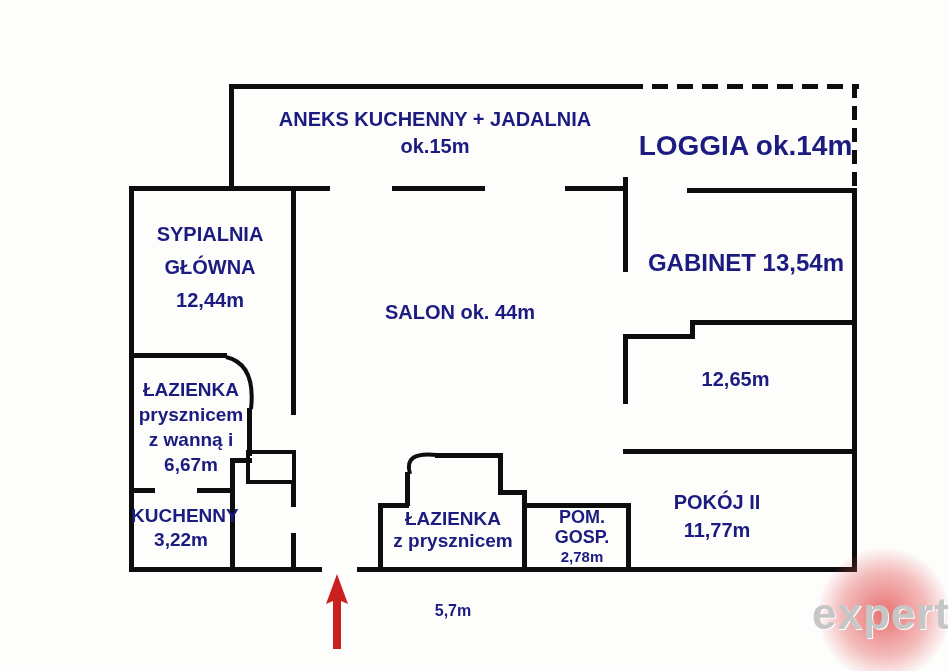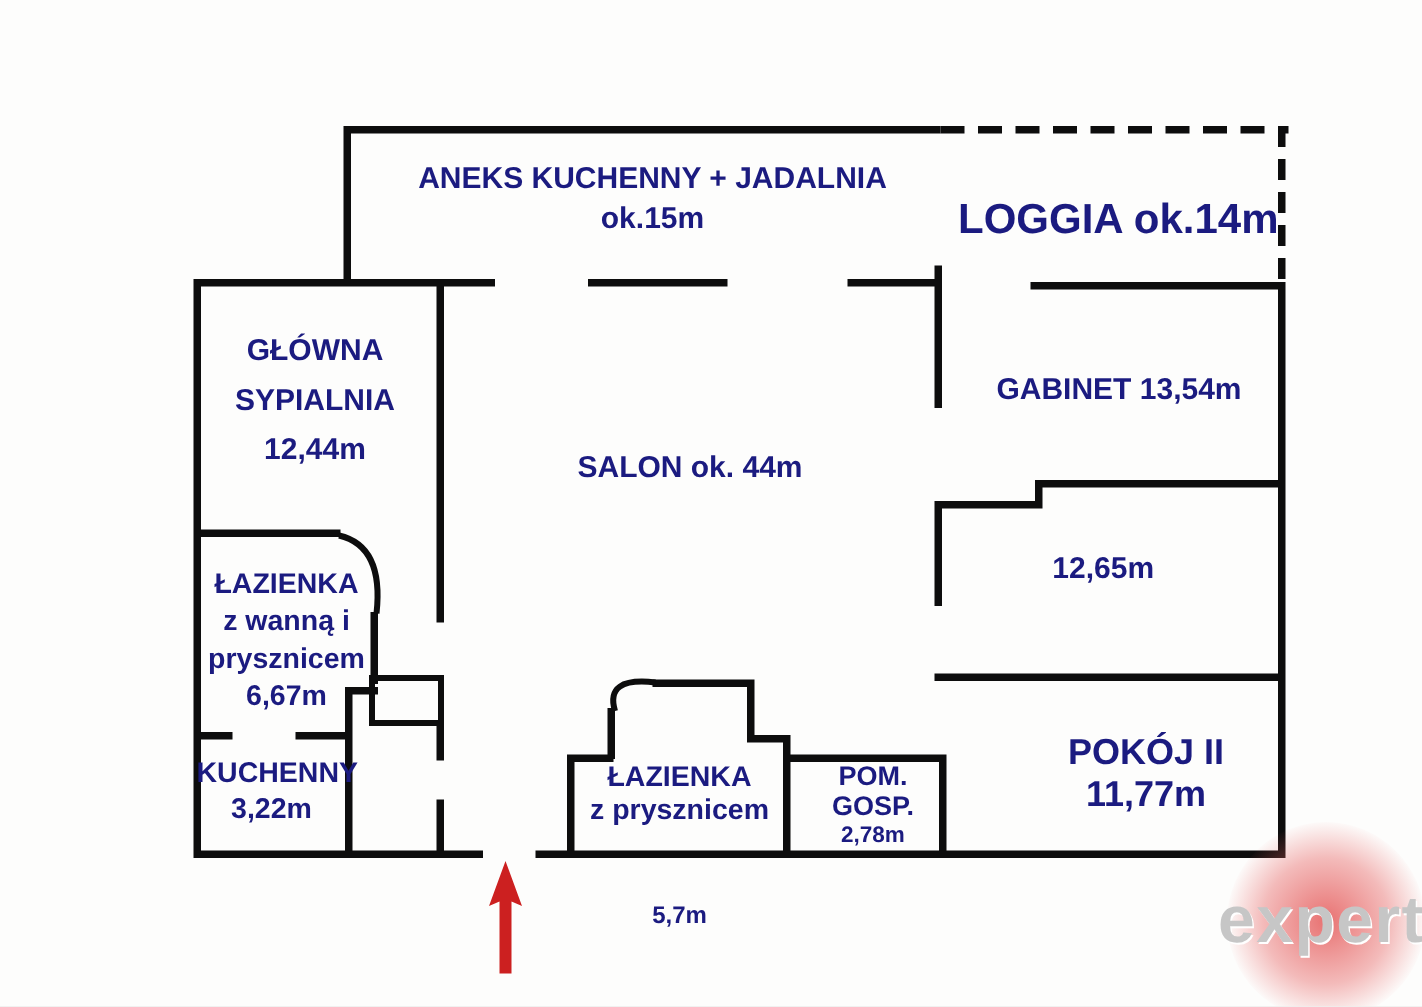--- a/index.html
+++ b/index.html
@@ -14,30 +14,30 @@
   .arrow{fill:var(--arrow,#cc2020);}
   .lbl{
     position:absolute;color:var(--label,#1b1b80);font-weight:bold;
     text-align:center;line-height:1.3;white-space:nowrap;
   }
   .lbl span{display:block;}
   .kitchen{left:250px;top:106px;width:370px;font-size:20px;line-height:27px;}
   .loggia{left:638px;top:128px;width:215px;font-size:28px;}
   .bedroom{left:134px;top:218px;width:152px;font-size:20px;line-height:33px;}
   .salon{left:350px;top:299px;width:220px;font-size:20px;text-align:center;}
-  .office{left:640px;top:247px;width:212px;font-size:20px;}
+  .office{left:640px;top:247px;width:212px;font-size:24px;}
   .room1{left:653px;top:364px;width:165px;font-size:20px;line-height:31px;}
   .bath1{left:131px;top:377px;width:120px;font-size:19px;line-height:25px;}
   .laundry{left:131px;top:504px;width:100px;font-size:19px;line-height:24px;}
   .wardrobe{left:234px;top:492px;width:60px;font-size:16px;line-height:24px;}
   .bath2{left:383px;top:508px;width:140px;font-size:19px;line-height:22px;}
   .bath2 .small{font-size:16px;margin-top:48px;}
   .utility{left:538px;top:507px;width:88px;font-size:18px;line-height:20px;}
   .utility .small{font-size:15px;}
-  .room2{left:679px;top:488px;width:170px;font-size:24px;line-height:28px;}
+  .room2{left:632px;top:488px;width:170px;font-size:20px;line-height:28px;}
   .wm-blob{
     position:absolute;left:818px;top:548px;width:132px;height:132px;border-radius:50%;
     background:radial-gradient(circle,
       rgba(224,60,60,.72) 0%, rgba(230,95,95,.42) 45%, rgba(255,255,255,0) 72%);
   }
   .wm-text{
     position:absolute;left:812px;top:589px;font-size:44px;font-weight:bold;
     color:var(--watermark_text,#c6c6c6);letter-spacing:1px;
     text-shadow:1px 1px 0 #ffffff;
   }
@@ -102,41 +102,41 @@
   <div class="lbl kitchen">
     <span>ANEKS KUCHENNY + JADALNIA</span>
     <span>ok.15m</span>
   </div>
 
   <div class="lbl loggia">
     <span>LOGGIA ok.14m</span>
   </div>
 
   <div class="lbl bedroom">
+    <span>SYPIALNIA</span>
     <span>GŁÓWNA</span>
-    <span>SYPIALNIA</span>
     <span>12,44m</span>
   </div>
 
   <div class="lbl salon">
     <span>SALON ok. 44m</span>
   </div>
 
   <div class="lbl office">
     <span>GABINET 13,54m</span>
   </div>
 
   <div class="lbl room1">
     <span>12,65m</span>
   </div>
 
   <div class="lbl bath1">
     <span>ŁAZIENKA</span>
+    <span>prysznicem</span>
     <span>z wanną i</span>
-    <span>prysznicem</span>
     <span>6,67m</span>
   </div>
 
   <div class="lbl laundry">
     <span>KUCHENNY</span>
     <span>3,22m</span>
   </div>
 
 
   <div class="lbl bath2">

